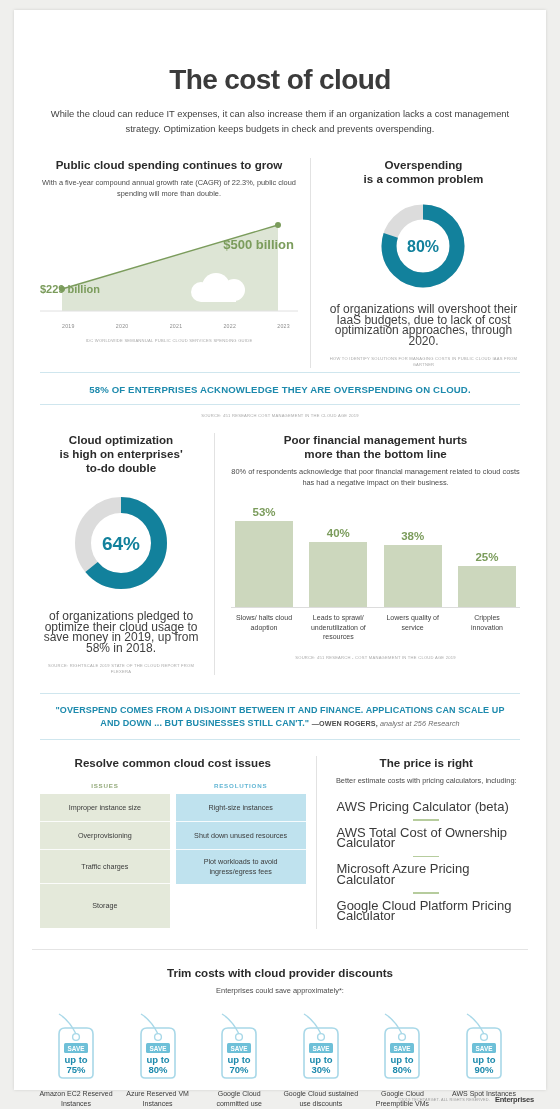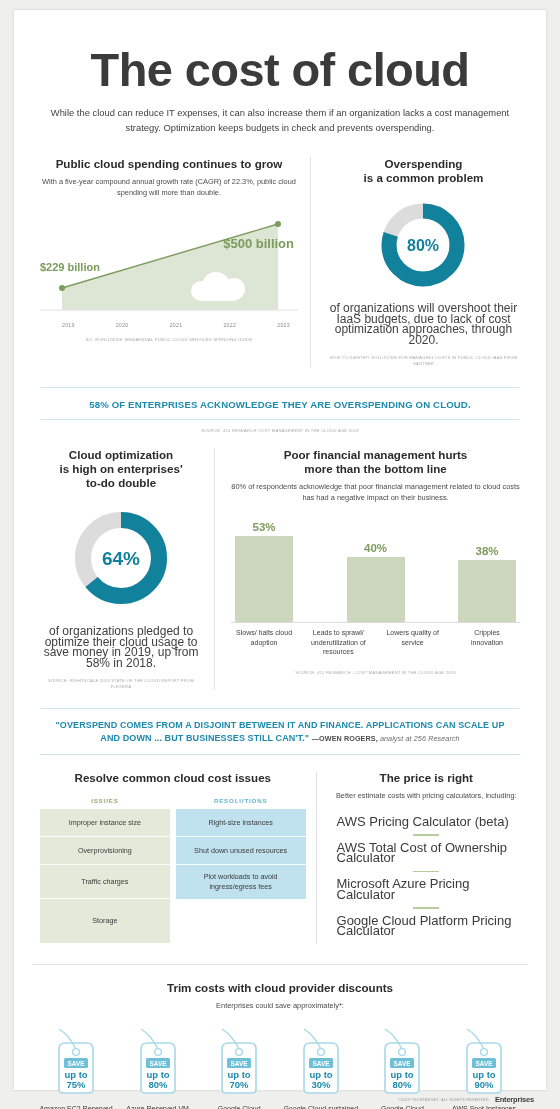--- a/index.html
+++ b/index.html
@@ -19,22 +19,22 @@
     position: absolute;
     left: 14px; top: 10px;
     width: 532px; height: 1080px;
     background: #ffffff;
     box-shadow: 0 0 3px rgba(0,0,0,.13);
   }
 
   
   .hero { padding: 36px 34px 0; text-align: center; }
   .hero h1 {
-    font-size: 47px; font-weight: bold; color: #3b3b3b;
-    letter-spacing: -0.6px; line-height: 1;
+    font-size: 28px; font-weight: bold; color: #3b3b3b;
+    letter-spacing: -0.6px; line-height: 1; margin-top: 20px;
   }
   .hero p {
     margin-top: 13px;
     font-size: 9.4px; line-height: 14.5px; color: #3f3f3f;
   }
 
   
   .sect-title {
     font-size: 11.6px; font-weight: bold; color: #2b2b2b;
     text-align: center; line-height: 14px;
@@ -55,40 +55,40 @@
   .col-left { width: 272px; padding-right: 12px; }
   .col-right { width: 218px; padding-left: 16px; }
 
   .areachart { position: relative; height: 108px; margin-top: 12px; }
   .areachart svg { display: block; }
   .lbl-500 {
     position: absolute; right: 4px; top: 26px;
     font-size: 13px; font-weight: bold; color: #7b9c5c;
   }
   .lbl-229 {
-    position: absolute; left: 0px; top: 51px;
+    position: absolute; left: 0px; top: 72px;
     font-size: 11px; font-weight: bold; color: #7b9c5c;
   }
   .xaxis {
     display: flex; justify-content: space-between;
     padding: 4px 8px 0 22px;
     font-size: 5.2px; color: #8d8d8d; letter-spacing: .3px;
   }
 
   .donut-wrap { display: flex; justify-content: center; margin-top: 14px; }
   .donut-label {
     font-size: 16px; font-weight: bold; fill: #12819c;
   }
   .donut-caption {
     margin-top: 12px; font-size: 12px; line-height: 10.5px;
     text-align: center; color: #3f3f3f;
   }
 
   
-  .banner { margin: 20px 26px 0; }
+  .banner { margin: 4px 26px 0; }
   .banner .line { height: 1px; background: #cfe6ee; }
   .banner .txt {
     text-align: center; padding: 11px 4px 9px;
     font-size: 9.6px; font-weight: bold; color: #1d8aad;
     letter-spacing: .15px;
   }
   .banner .src { margin-top: 8px; }
 
   
   .row2 { display: flex; padding: 14px 26px 0; }
@@ -301,20 +301,24 @@
             <div class="bar-rect" style="height:86px"></div>
           </div>
           <div class="bar-col">
             <div class="bar-val">40%</div>
             <div class="bar-rect" style="height:65px"></div>
           </div>
           <div class="bar-col">
             <div class="bar-val">38%</div>
             <div class="bar-rect" style="height:62px"></div>
           </div>
+          <div class="bar-col">
+            <div class="bar-val">25%</div>
+            <div class="bar-rect" style="height:41px"></div>
+          </div>
         </div>
 
         <div class="bar-names">
           <div class="bar-name">Slows/ halts cloud adoption</div>
           <div class="bar-name">Leads to sprawl/ underutilization of resources</div>
           <div class="bar-name">Lowers quality of service</div>
           <div class="bar-name">Cripples innovation</div>
         </div>
 
         <div class="src" style="margin-top:13px">SOURCE: 451 RESEARCH - COST MANAGEMENT IN THE CLOUD AGE 2019</div>

